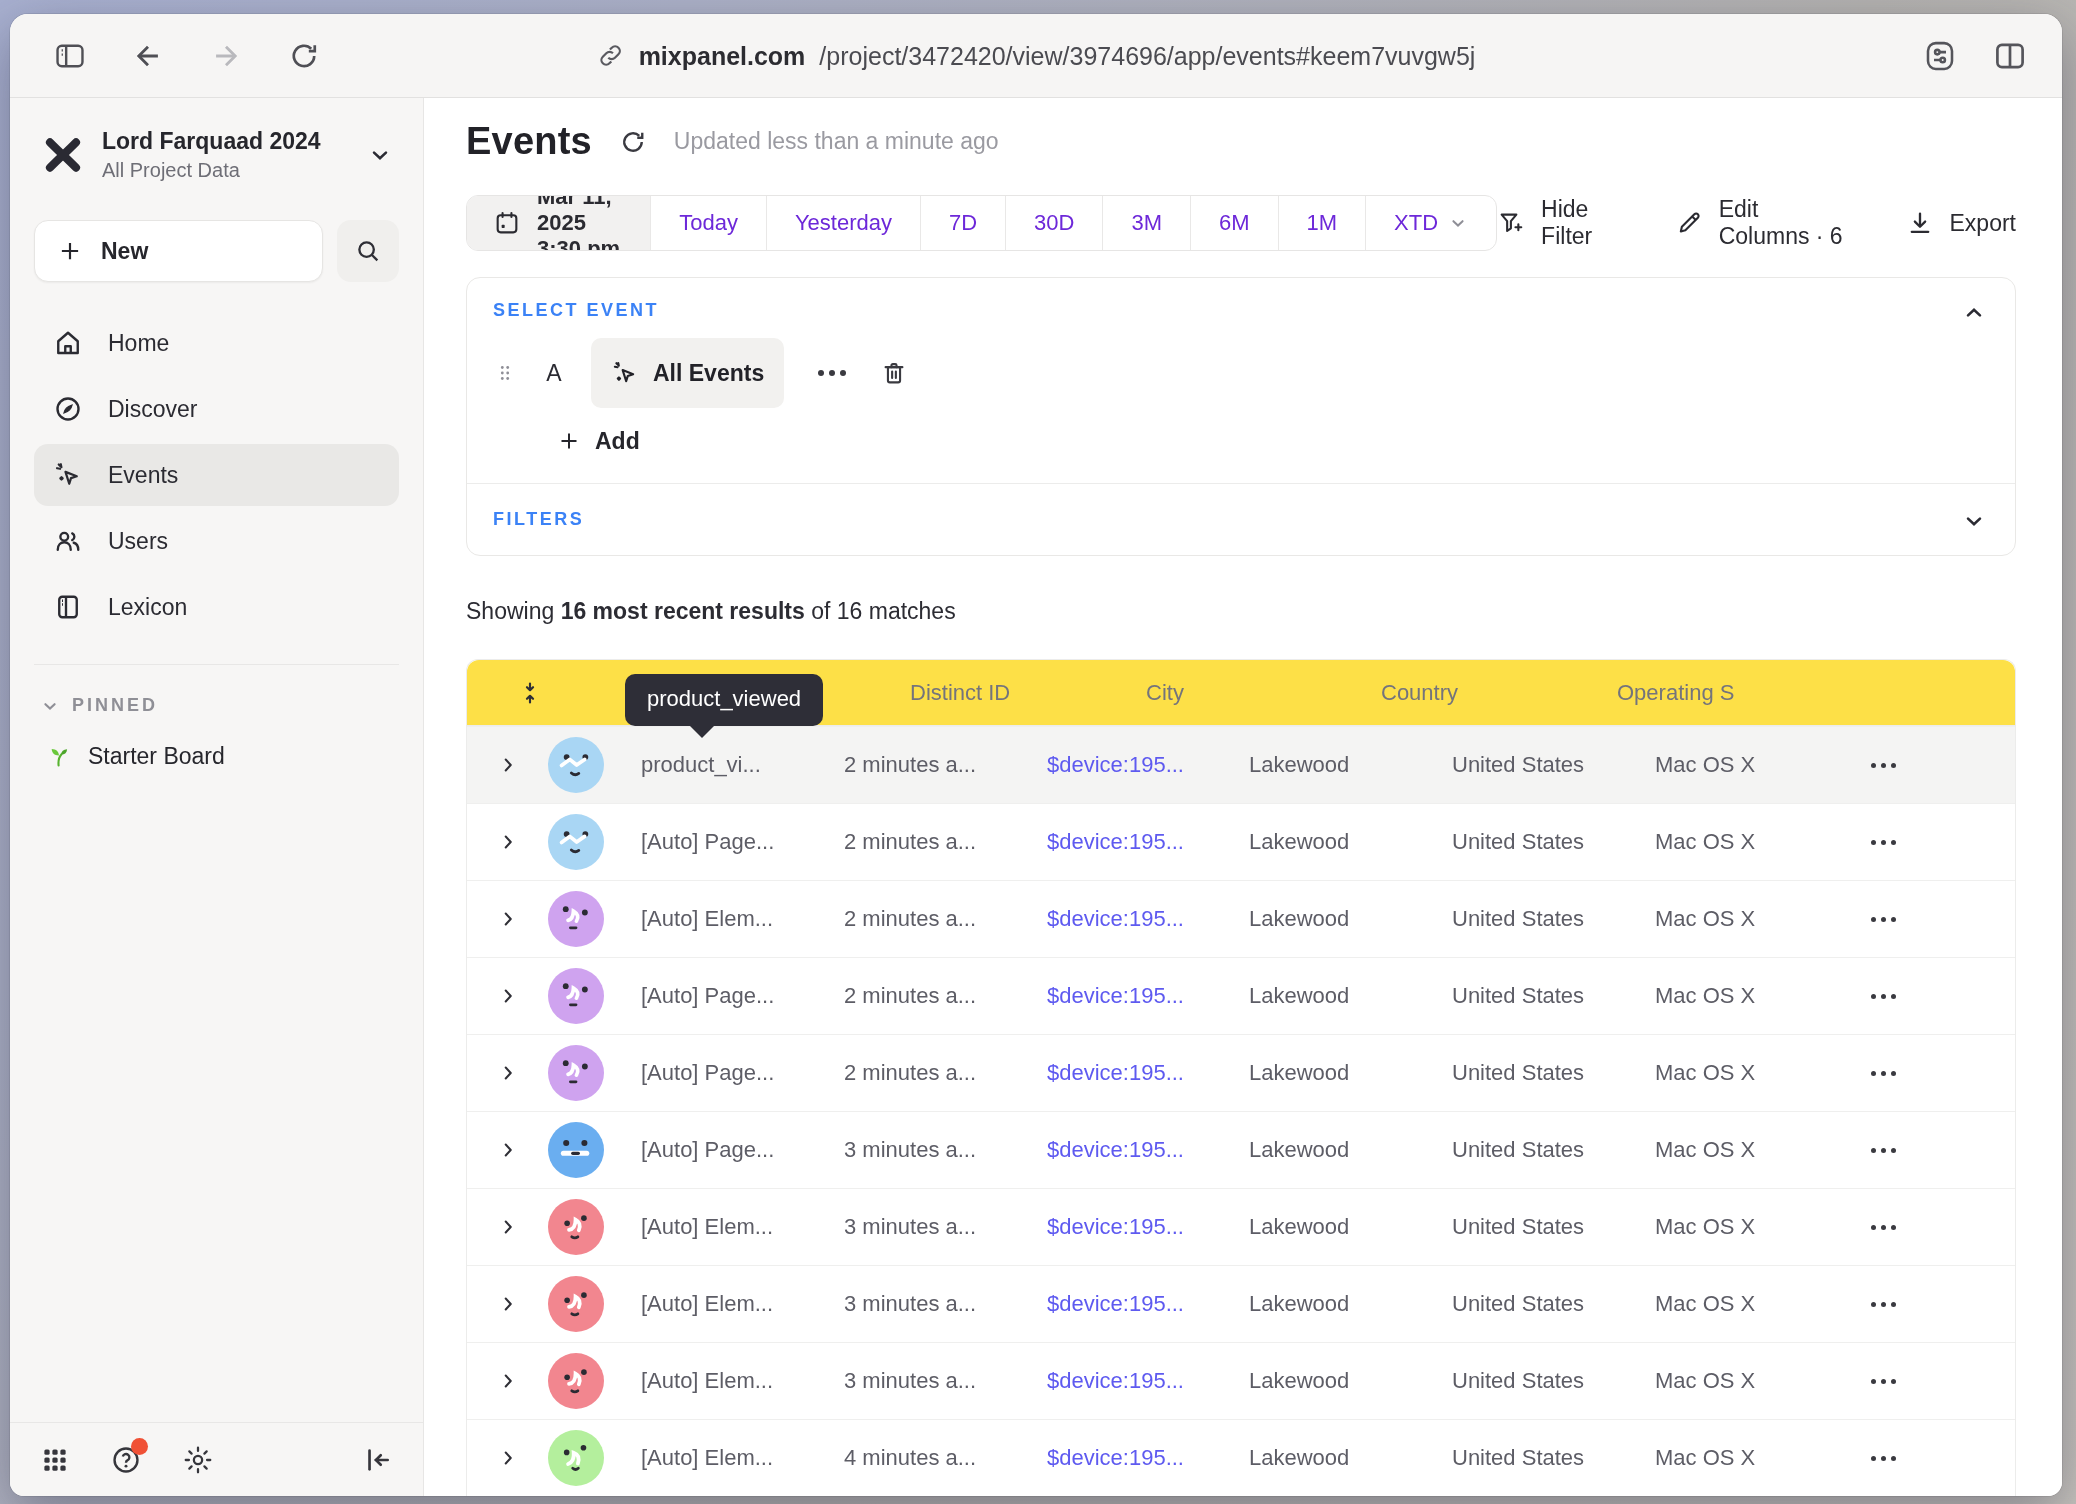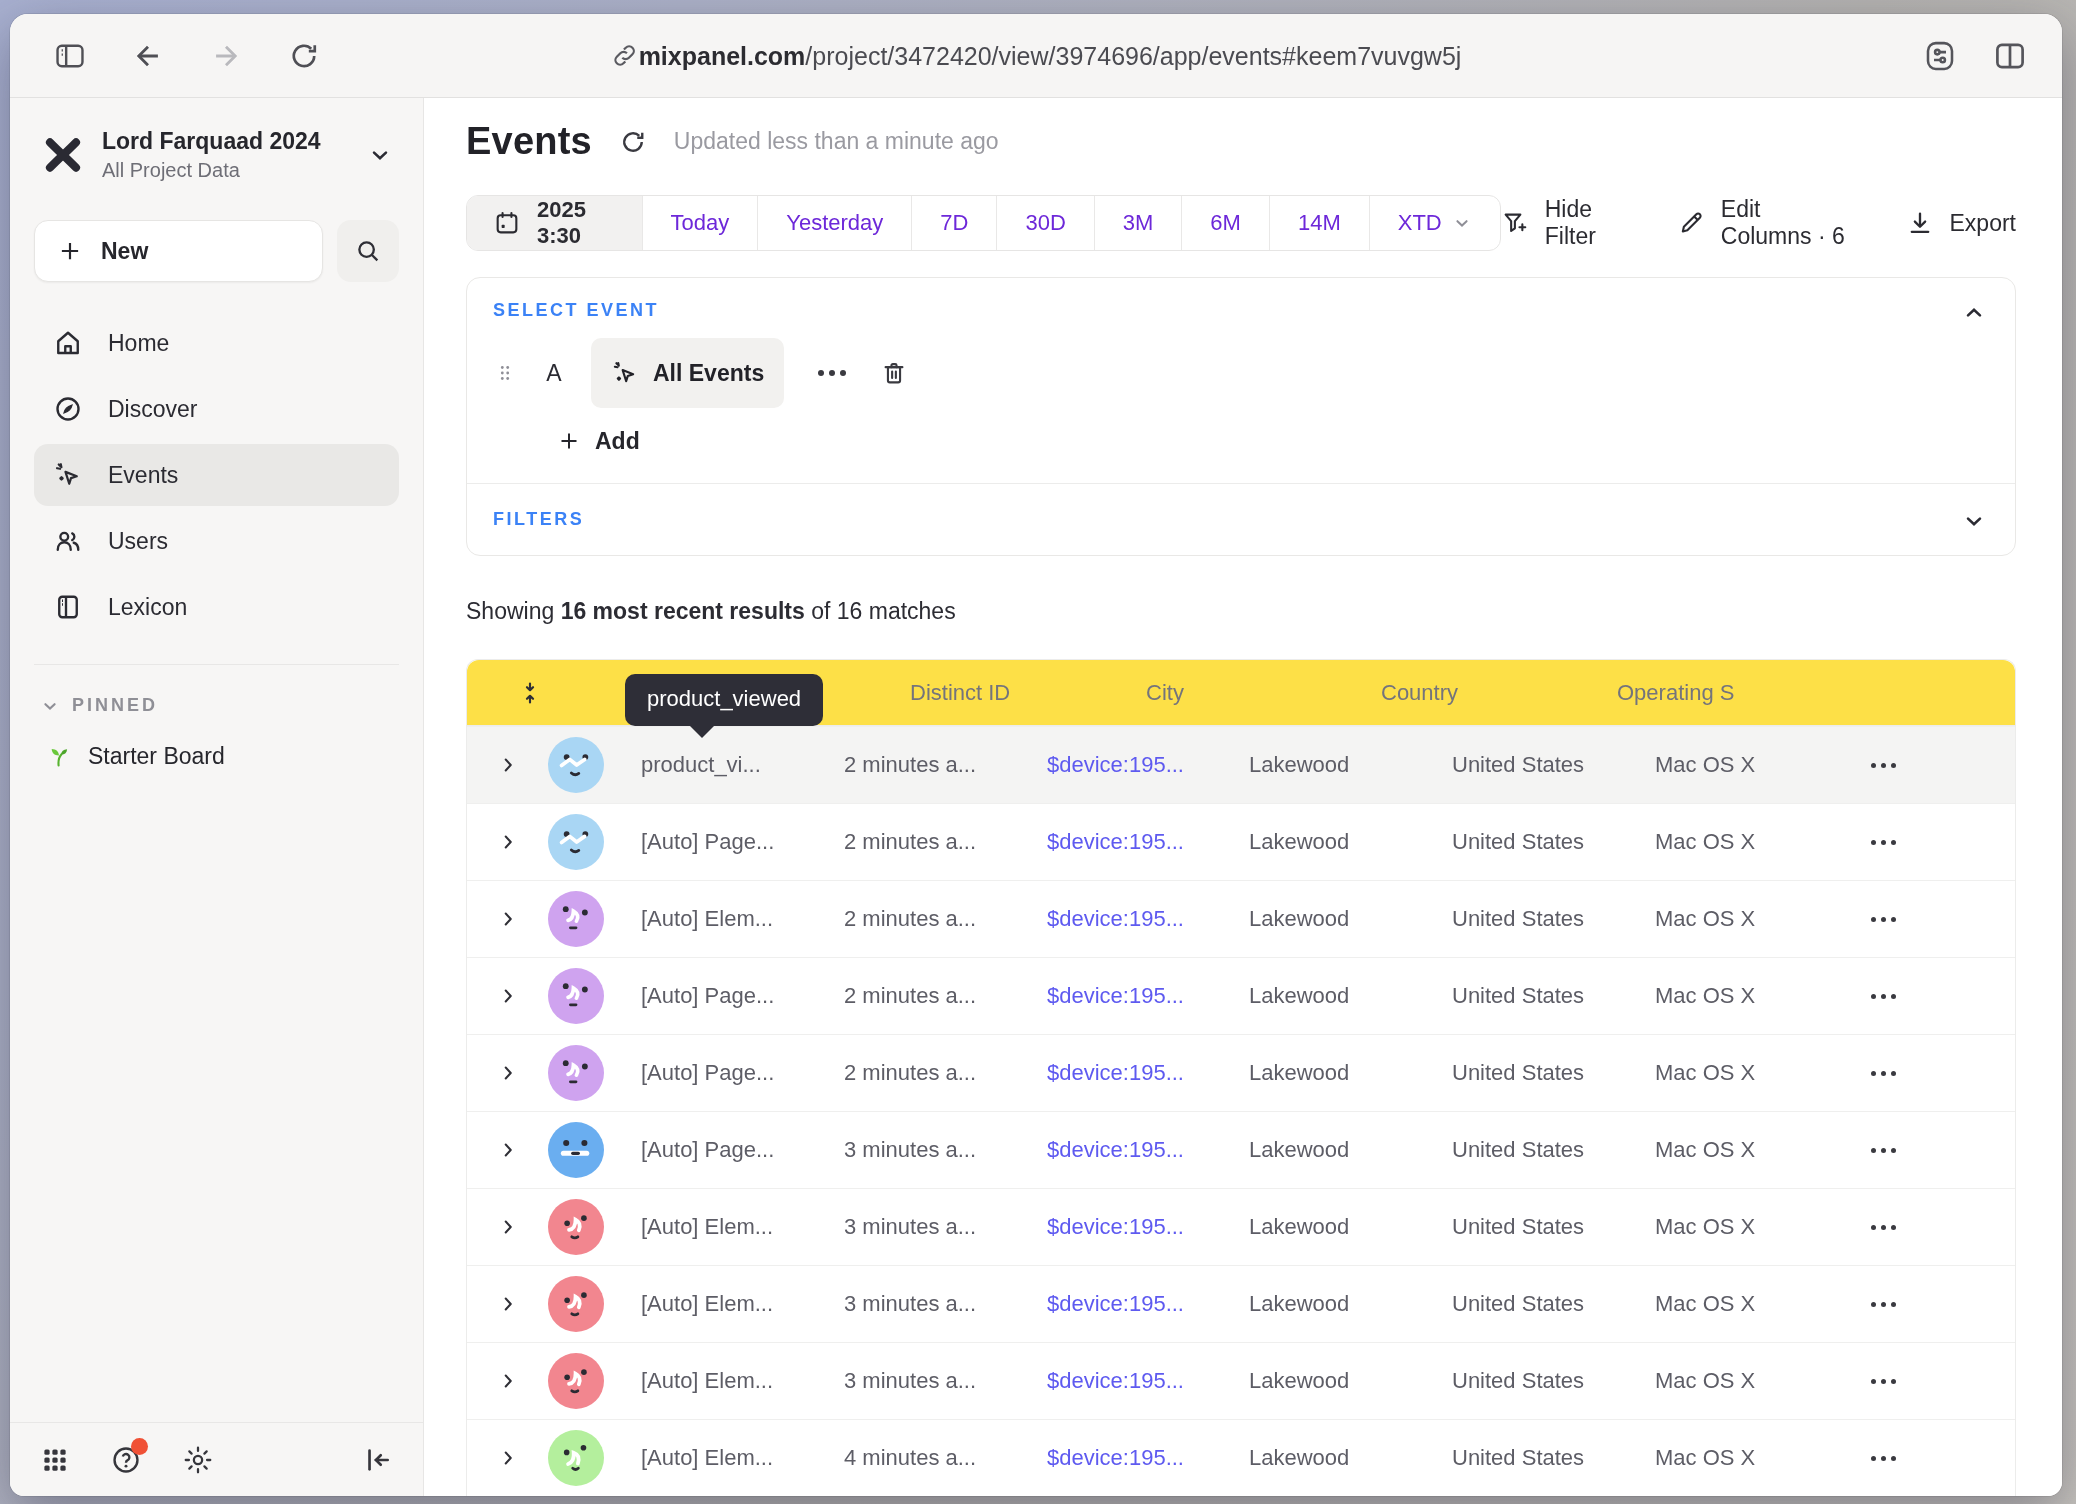--- a/index.html
+++ b/index.html
@@ -16,21 +16,21 @@
     display:flex; flex-direction:column;
   }
   
   .chrome {
     height:84px; background:#f6f5f4; border-bottom:1px solid #e2e1e0;
     display:flex; align-items:center; position:relative; flex:0 0 auto;
   }
   .chrome .navicons { display:flex; align-items:center; gap:34px; padding-left:38px; color:#4f4f55; }
   .chrome .icnbtn { display:flex; align-items:center; justify-content:center; width:44px; height:44px; border-radius:8px; }
   .chrome .disabled { color:#b9b9bd; }
-  .urlbox { position:absolute; left:50%; top:50%; transform:translate(-50%,-50%); display:flex; white-space:nowrap; }
+  .urlbox { position:absolute; left:50%; top:50%; transform:translate(-50%,-50%); display:flex; gap:14px; white-space:nowrap; }
   .urlbox .domain { font-size:25px; font-weight:700; color:#2c2c31; }
   .urlbox .path { font-size:25px; color:#4b4b51; }
   .chrome .right { position:absolute; right:30px; top:50%; transform:translateY(-50%); display:flex; gap:26px; color:#55555b; }
   
   .app { flex:1; display:flex; min-height:0; }
   .sidebar {
     width:414px; background:#f7f6f5; border-right:1px solid #e7e6e5;
     display:flex; flex-direction:column; position:relative; flex:0 0 auto;
   }
   .side-inner { padding:26px 24px 0 24px; flex:1; min-height:0; }
@@ -394,21 +394,21 @@
           <div>
               <span>30D</span>
             </div>
           <div>
               <span>3M</span>
             </div>
           <div>
               <span>6M</span>
             </div>
           <div>
-              <span>14M</span>
+              <span>1M</span>
             </div>
           <div class="xtd">
             <span>XTD</span>
             <span>
               <svg width="20" height="20" viewBox="0 0 24 24" fill="none" stroke="#8f8f97" stroke-width="2.4" stroke-linecap="round">
                   <path d="M6.5 9.8 12 15l5.5-5.2"></path>
                 </svg>
             </span>
           </div>
         </div>

